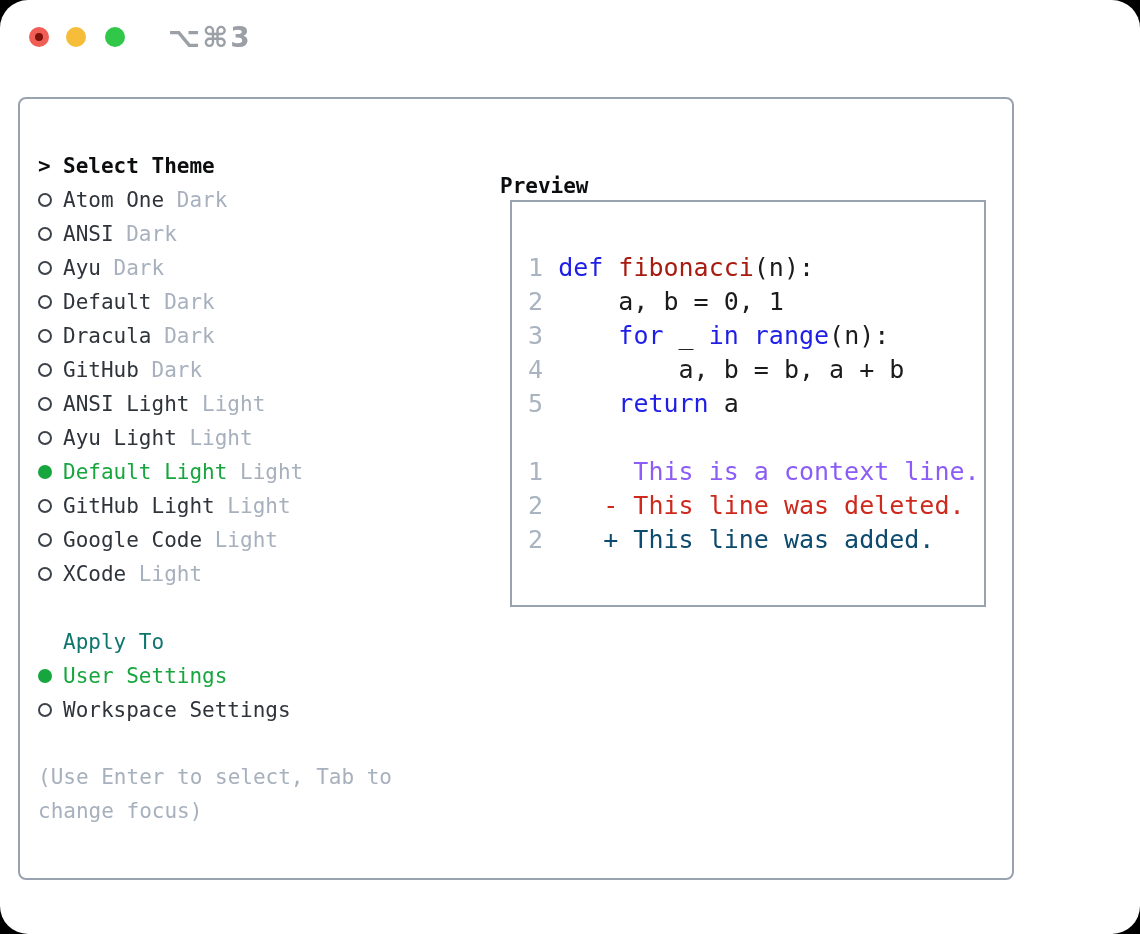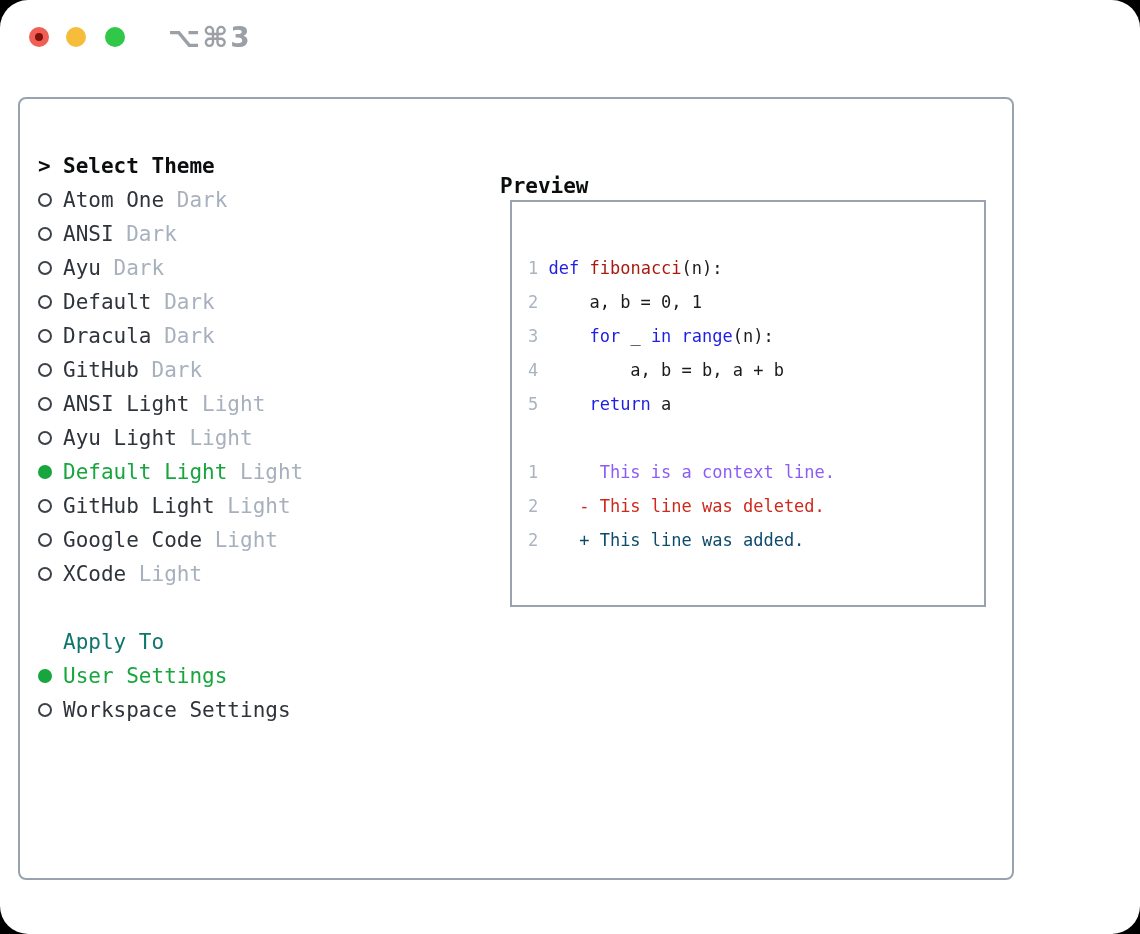--- a/index.html
+++ b/index.html
@@ -35,21 +35,21 @@
   .name.sel{color:#17a63e;}
   .variant{color:#a7b0bd;}
   .apply{margin-top:34px;}
   .apply-title{color:#0f766e;margin-left:25px;height:34px;}
   .hint{margin-top:33px;width:400px;color:#a7b0bd;white-space:normal;}
 
   .prevtitle{position:absolute;left:480px;top:50px;font-size:21px;line-height:34px;
     font-weight:700;color:#0b0d0f;margin-top:20px;}
   .prevbox{position:absolute;left:490px;top:101px;width:476px;height:407px;
     border:2px solid #99a3b0;background:#fff;padding:49px 10px 0 16px;}
-  .pline{height:34px;line-height:34px;font-size:17px;white-space:pre;}
+  .pline{height:34px;line-height:34px;font-size:25px;white-space:pre;}
   .num{color:#a9b4c0;}
   .pl{color:#1b1b1b;}
   .kw{color:#1e1ee6;}
   .fn{color:#a81a0f;}
   .ctx{color:#8b5cf6;}
   .del{color:#cd291d;}
   .add{color:#0c4a6e;}
 </style>
 </head>
 <body>
@@ -88,20 +88,21 @@
         </div>
 
       <div class="apply">
         <div class="apply-title">Apply To</div>
         <div id="apply-list">
             <div class="row"><span class="bullet bullet-sel"></span><span class="rowtext"><span class="name sel">User Settings</span></span></div>
             <div class="row"><span class="bullet"></span><span class="rowtext"><span class="name">Workspace Settings</span></span></div>
           </div>
       </div>
 
+      <div class="hint">(Use Enter to select, Tab to change focus)</div>
     </div>
 
     <div class="prevtitle">Preview</div>
     <div class="prevbox">
       <div id="preview-lines">
           <div class="pline"><span class="num">1</span><span class="pl"> </span><span class="kw">def</span><span class="pl"> </span><span class="fn">fibonacci</span><span class="pl">(n):</span></div>
           <div class="pline"><span class="num">2</span><span class="pl">     a, b = 0, 1</span></div>
           <div class="pline"><span class="num">3</span><span class="pl">     </span><span class="kw">for</span><span class="pl"> _ </span><span class="kw">in</span><span class="pl"> </span><span class="kw">range</span><span class="pl">(n):</span></div>
           <div class="pline"><span class="num">4</span><span class="pl">         a, b = b, a + b</span></div>
           <div class="pline"><span class="num">5</span><span class="pl">     </span><span class="kw">return</span><span class="pl"> a</span></div>

